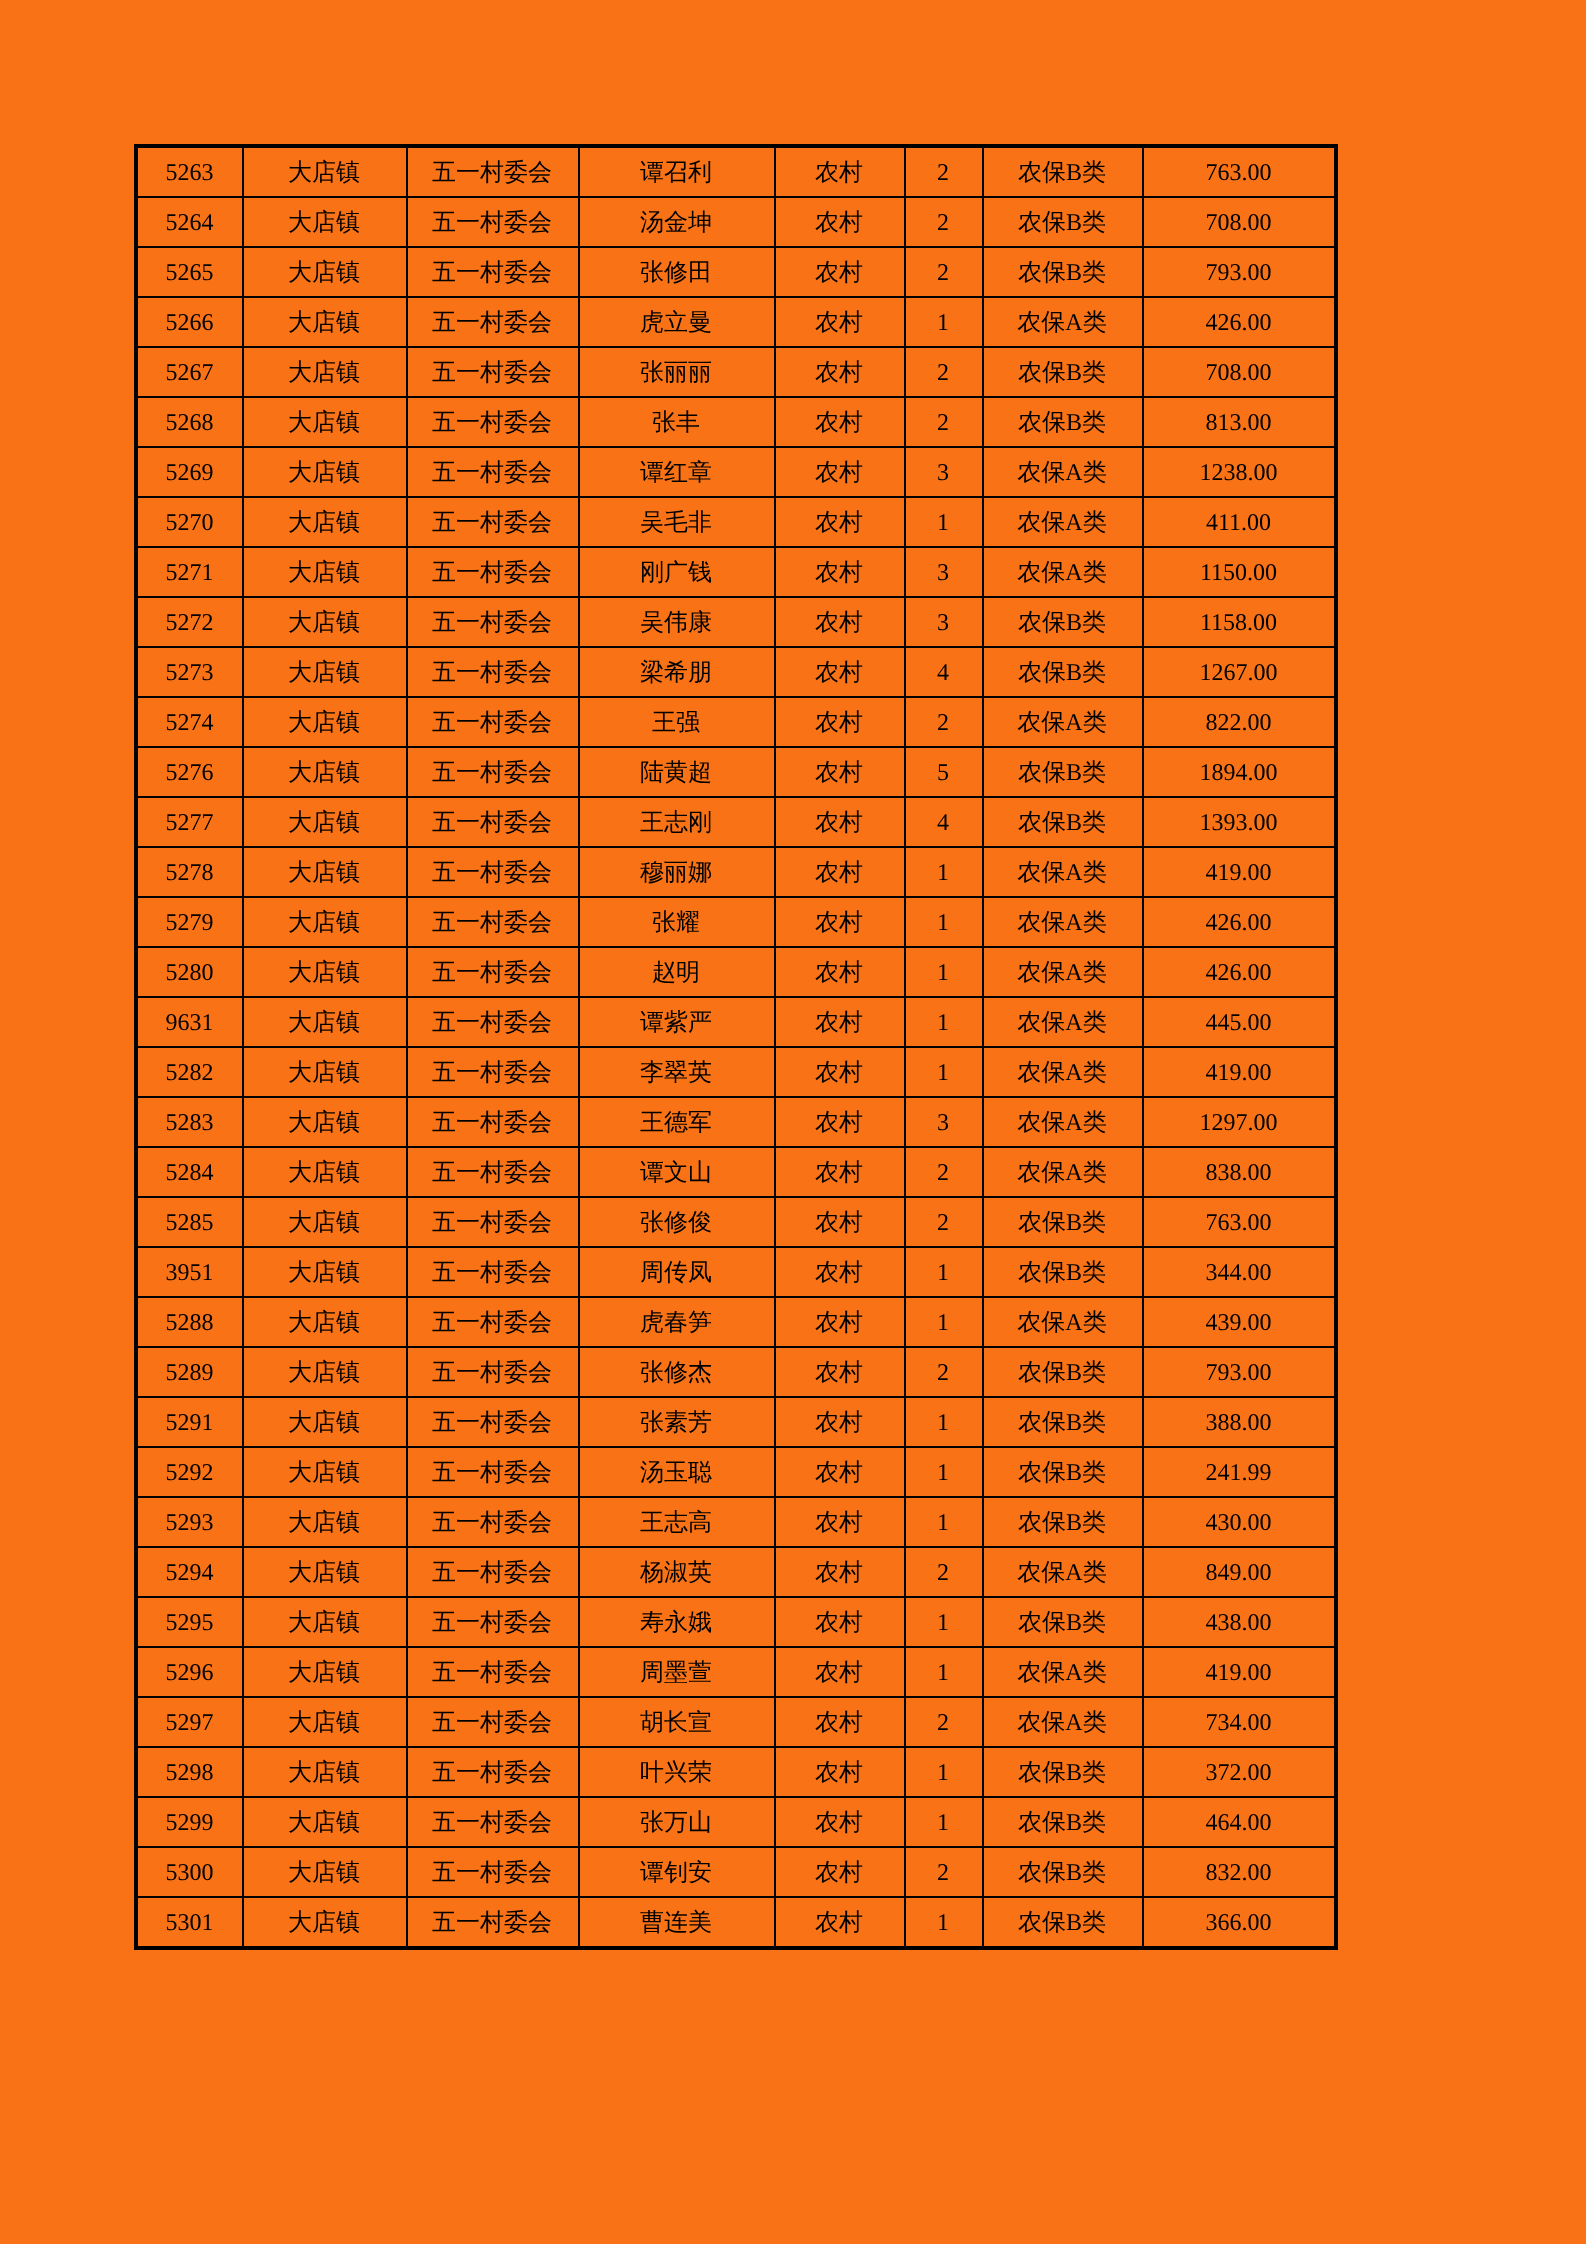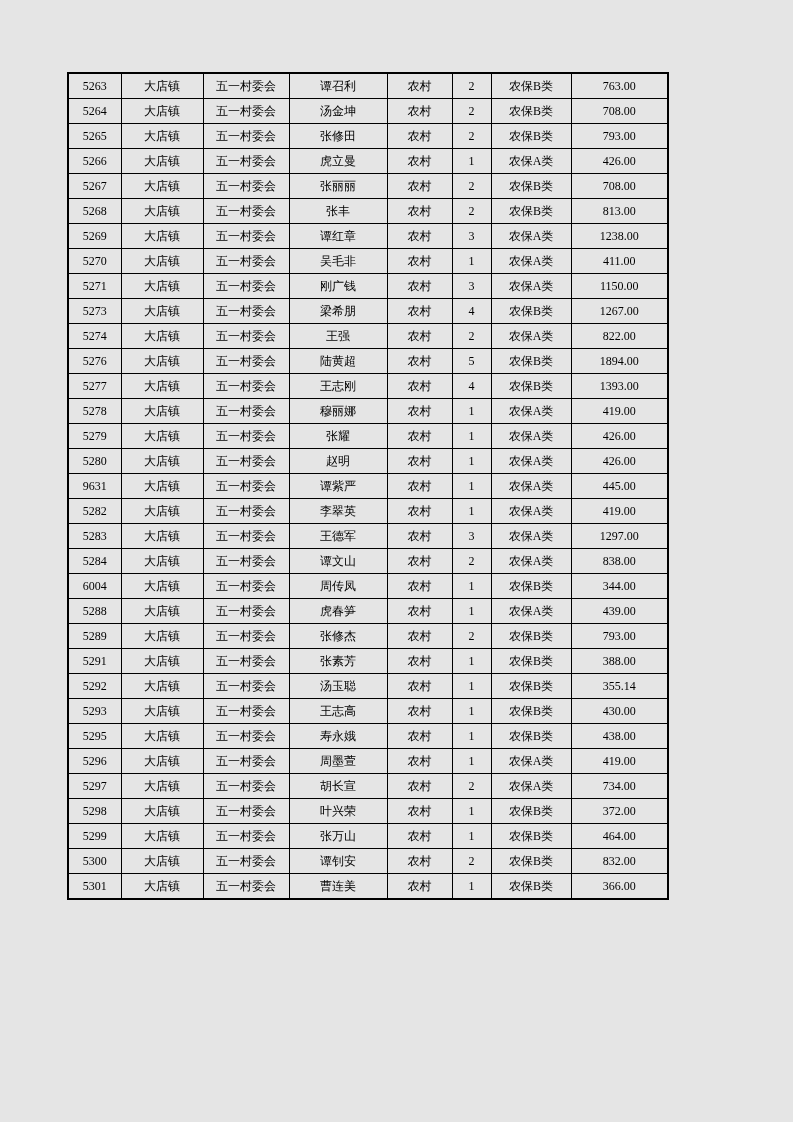--- a/index.html
+++ b/index.html
@@ -4,21 +4,21 @@
 <style>
   html, body {
     margin: 0;
     padding: 0;
     background: #ffffff;
   }
   .page {
     position: relative;
     width: 793px;
     height: 1122px;
-    background: #e5e5e5;
+    background: #f97316;
     overflow: hidden;
     font-family: "Liberation Serif", "DejaVu Serif", serif;
     color: #000000;
   }
   table.grid {
     position: absolute;
     left: 67px;
     top: 72px;
     width: 600px;
     border-collapse: collapse;
@@ -146,20 +146,30 @@
           <td>5271</td>
           <td>大店镇</td>
           <td>五一村委会</td>
           <td>刚广钱</td>
           <td>农村</td>
           <td>3</td>
           <td>农保A类</td>
           <td>1150.00</td>
         </tr>
         <tr>
+          <td>5272</td>
+          <td>大店镇</td>
+          <td>五一村委会</td>
+          <td>吴伟康</td>
+          <td>农村</td>
+          <td>3</td>
+          <td>农保B类</td>
+          <td>1158.00</td>
+        </tr>
+        <tr>
           <td>5273</td>
           <td>大店镇</td>
           <td>五一村委会</td>
           <td>梁希朋</td>
           <td>农村</td>
           <td>4</td>
           <td>农保B类</td>
           <td>1267.00</td>
         </tr>
         <tr>
@@ -256,21 +266,31 @@
           <td>5284</td>
           <td>大店镇</td>
           <td>五一村委会</td>
           <td>谭文山</td>
           <td>农村</td>
           <td>2</td>
           <td>农保A类</td>
           <td>838.00</td>
         </tr>
         <tr>
-          <td>6004</td>
+          <td>5285</td>
+          <td>大店镇</td>
+          <td>五一村委会</td>
+          <td>张修俊</td>
+          <td>农村</td>
+          <td>2</td>
+          <td>农保B类</td>
+          <td>763.00</td>
+        </tr>
+        <tr>
+          <td>3951</td>
           <td>大店镇</td>
           <td>五一村委会</td>
           <td>周传凤</td>
           <td>农村</td>
           <td>1</td>
           <td>农保B类</td>
           <td>344.00</td>
         </tr>
         <tr>
           <td>5288</td>
@@ -303,31 +323,41 @@
           <td>388.00</td>
         </tr>
         <tr>
           <td>5292</td>
           <td>大店镇</td>
           <td>五一村委会</td>
           <td>汤玉聪</td>
           <td>农村</td>
           <td>1</td>
           <td>农保B类</td>
-          <td>355.14</td>
+          <td>241.99</td>
         </tr>
         <tr>
           <td>5293</td>
           <td>大店镇</td>
           <td>五一村委会</td>
           <td>王志高</td>
           <td>农村</td>
           <td>1</td>
           <td>农保B类</td>
           <td>430.00</td>
+        </tr>
+        <tr>
+          <td>5294</td>
+          <td>大店镇</td>
+          <td>五一村委会</td>
+          <td>杨淑英</td>
+          <td>农村</td>
+          <td>2</td>
+          <td>农保A类</td>
+          <td>849.00</td>
         </tr>
         <tr>
           <td>5295</td>
           <td>大店镇</td>
           <td>五一村委会</td>
           <td>寿永娥</td>
           <td>农村</td>
           <td>1</td>
           <td>农保B类</td>
           <td>438.00</td>

